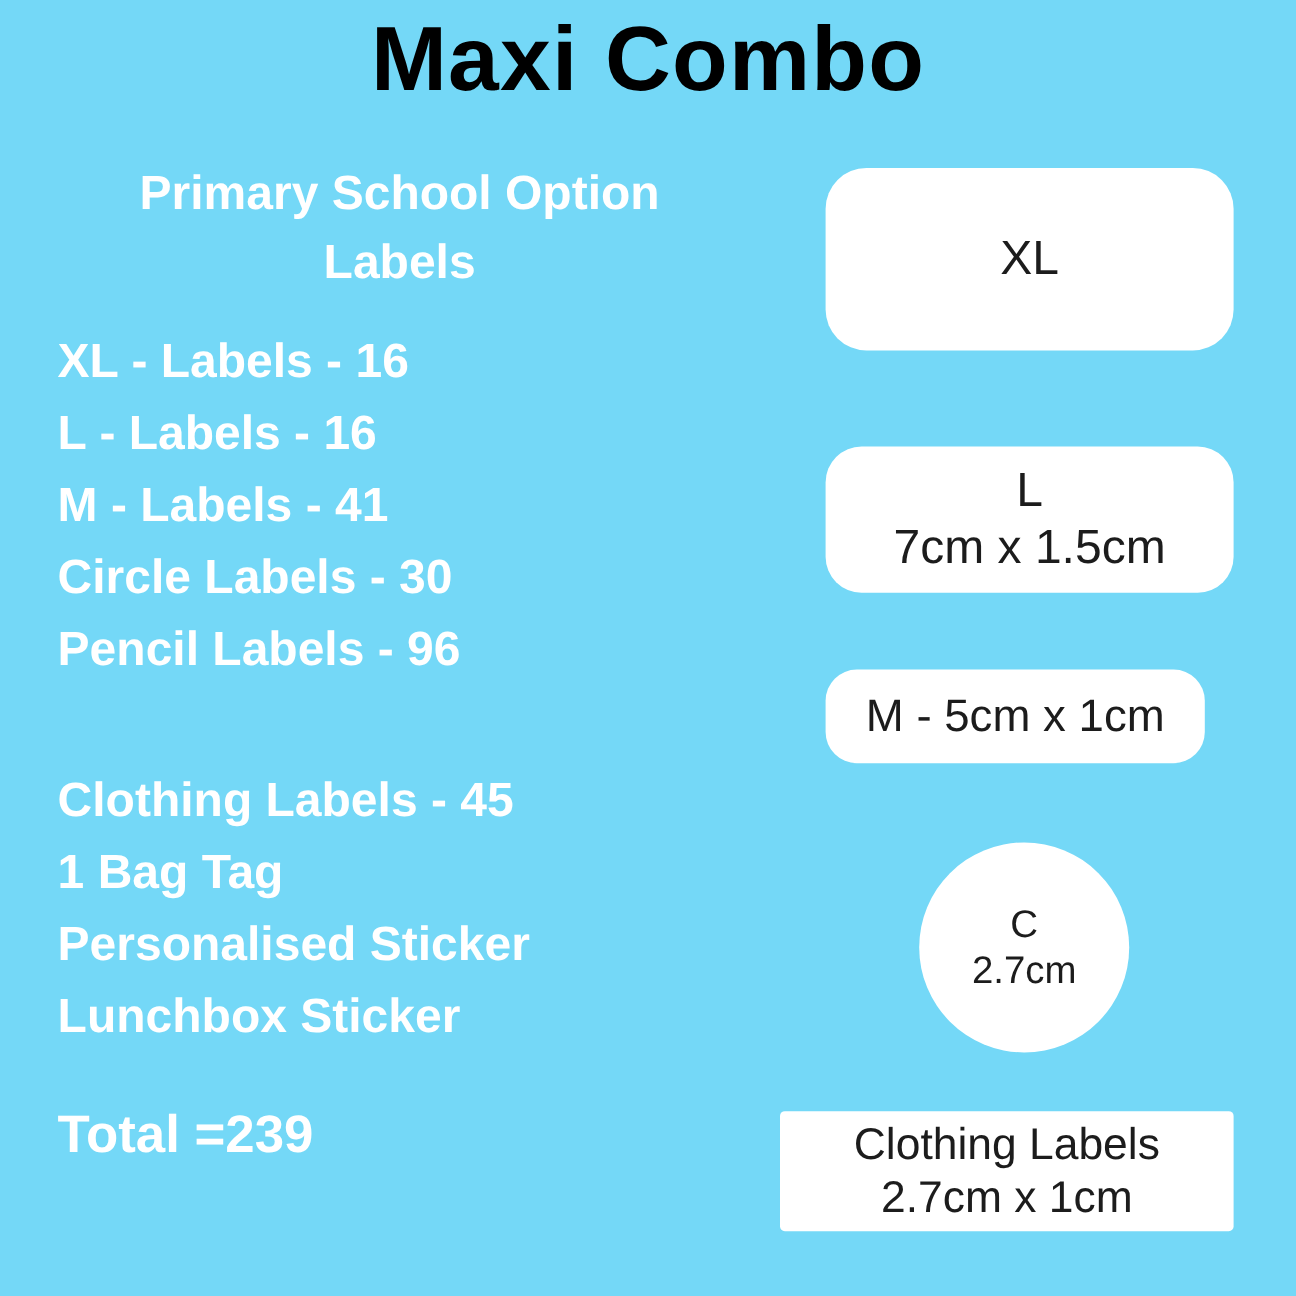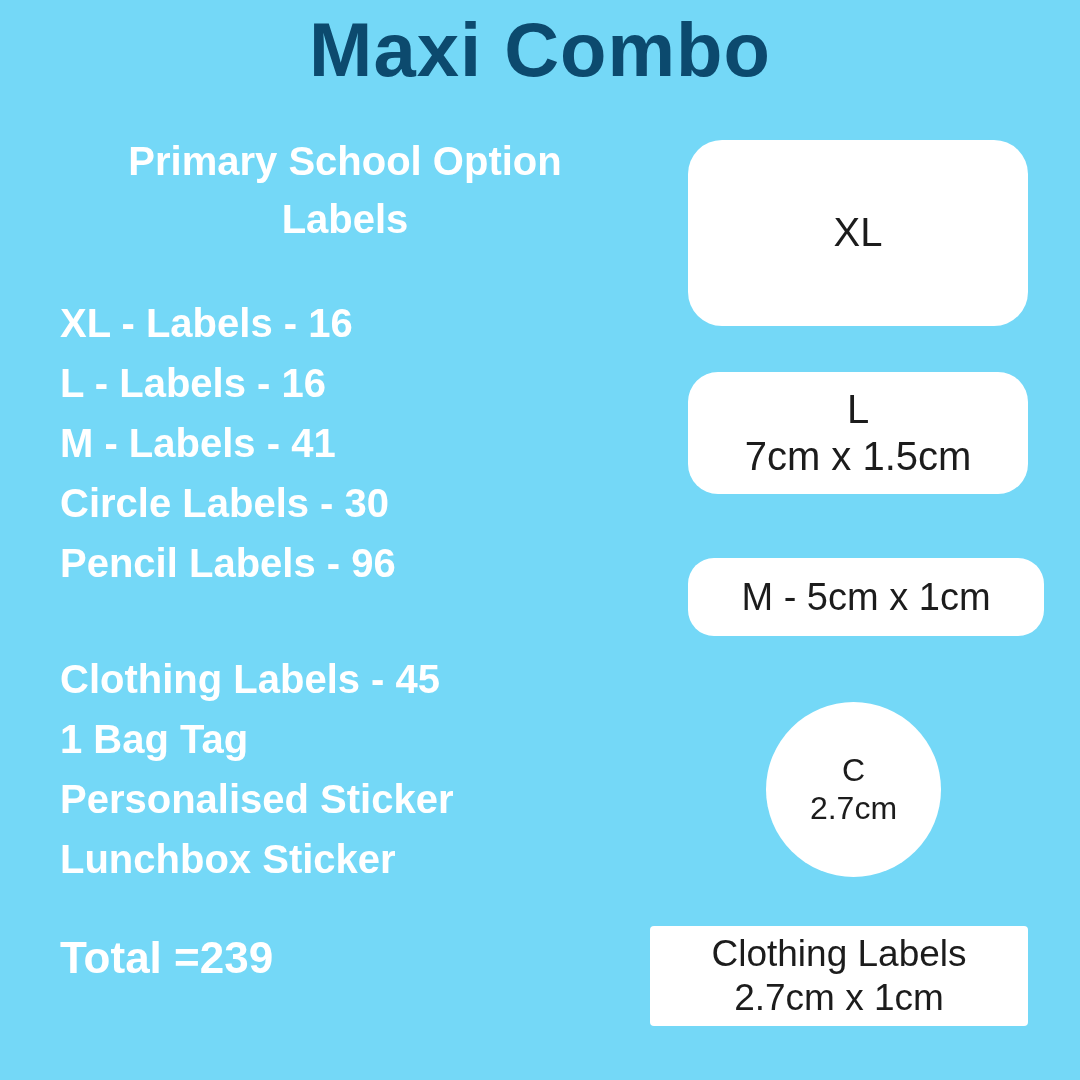--- a/index.html
+++ b/index.html
@@ -21,45 +21,45 @@
     box-sizing: border-box;
   }
 
   
   .title {
     position: absolute;
     top: 8px;
     left: 0;
     width: 1080px;
     text-align: center;
-    color: #0c4a6e;
+    color: #000000;
     font-size: 76px;
     font-weight: 700;
     letter-spacing: 1px;
     line-height: 1.1;
   }
 
   
   .left-col {
     position: absolute;
-    left: 60px;
+    left: 48px;
     top: 132px;
     width: 600px;
     color: #ffffff;
   }
   .subtitle {
     text-align: center;
     font-size: 40px;
     font-weight: 700;
     line-height: 1.45;
     margin: 0 0 6px 0;
     padding-right: 30px;
   }
   .list-block {
-    margin-top: 45px;
+    margin-top: 23px;
   }
   .list-line {
     font-size: 40px;
     font-weight: 700;
     line-height: 1.5;
     white-space: nowrap;
   }
   .spacer-block {
     height: 52px;
   }
@@ -90,38 +90,38 @@
   .chip .ln {
     display: block;
     line-height: 1.18;
   }
 
   .chip-xl {
     position: absolute;
     top: 0px;
     left: 0px;
     width: 340px;
-    height: 186px;
+    height: 152px;
     border-radius: 34px;
     font-size: 40px;
   }
   .chip-l {
     position: absolute;
     top: 232px;
     left: 0px;
     width: 340px;
     height: 122px;
     border-radius: 30px;
     font-size: 40px;
   }
   .chip-m {
     position: absolute;
     top: 418px;
     left: 0px;
-    width: 356px;
+    width: 316px;
     height: 78px;
     border-radius: 26px;
     font-size: 38px;
   }
   .chip-c {
     position: absolute;
     top: 562px;
     left: 78px;
     width: 175px;
     height: 175px;
@@ -155,21 +155,21 @@
     <div class="list-block">
       <div class="list-line">XL - Labels - 16</div>
       <div class="list-line">L - Labels - 16</div>
       <div class="list-line">M - Labels - 41</div>
       <div class="list-line">Circle Labels - 30</div>
       <div class="list-line">Pencil Labels - 96</div>
     </div>
 
     <div class="spacer-block"></div>
 
-    <div class="list-block" style="margin-top:4px">
+    <div class="list-block" style="margin-top:14px">
       <div class="list-line">Clothing Labels - 45</div>
       <div class="list-line">1 Bag Tag</div>
       <div class="list-line">Personalised Sticker</div>
       <div class="list-line">Lunchbox Sticker</div>
     </div>
 
     <div class="total-line">Total =239</div>
   </div>
 
   <div class="right-col">

